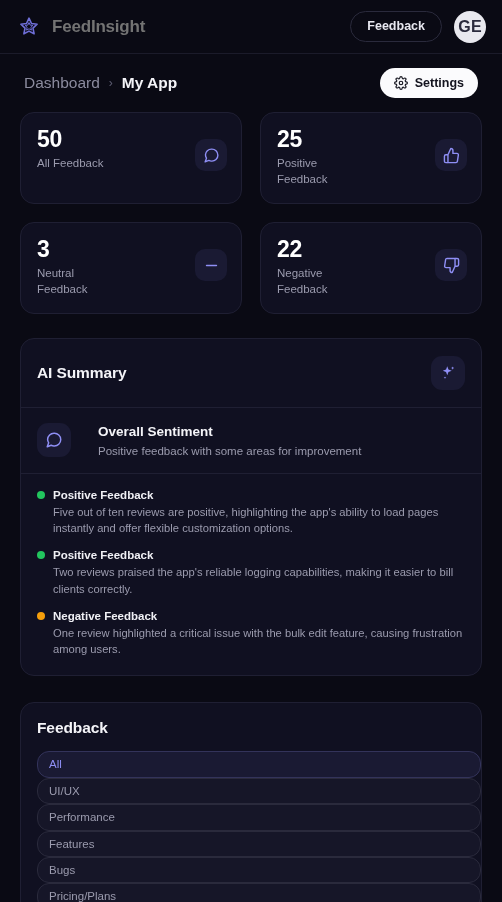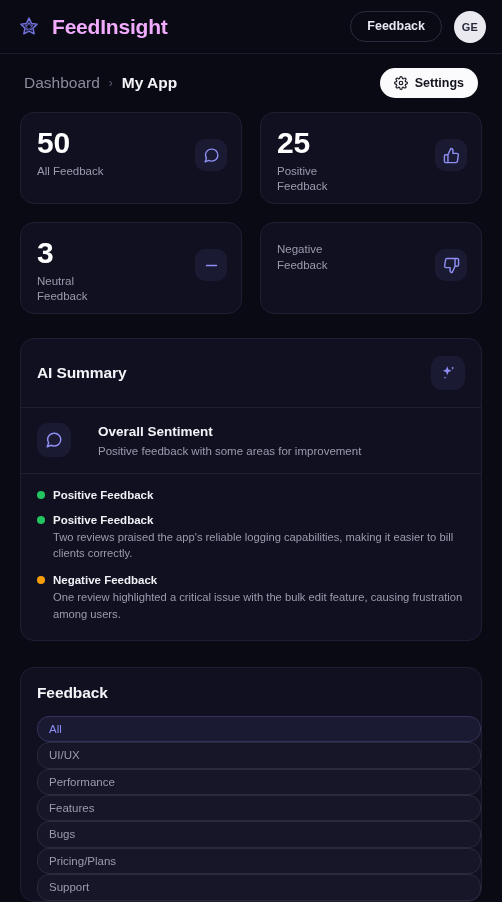--- a/index.html
+++ b/index.html
@@ -35,23 +35,23 @@
     gap: 10px;
   }
   .brand-logo {
     width: 26px;
     height: 26px;
     display: flex;
     align-items: center;
     justify-content: center;
   }
   .brand-name {
-    font-size: 21px;
-    font-weight: bold;
-    color: #f0abfc;
+    font-size: 17px;
+    font-weight: bold;
+    color: #737373;
     letter-spacing: -0.2px;
   }
   .topbar-right {
     margin-left: auto;
     display: flex;
     align-items: center;
     gap: 12px;
   }
   .feedback-btn {
     border: 1px solid #2a2a3c;
@@ -67,21 +67,21 @@
   }
   .avatar {
     width: 32px;
     height: 32px;
     border-radius: 50%;
     background: #e9e9ef;
     color: #2a2a3c;
     display: flex;
     align-items: center;
     justify-content: center;
-    font-size: 11px;
+    font-size: 16px;
     font-weight: bold;
     letter-spacing: 0.3px;
   }
 
   
   .crumbrow {
     height: 58px;
     display: flex;
     align-items: center;
     padding: 0 24px;
@@ -125,21 +125,21 @@
     background: #101021;
     border: 1px solid #1f1f33;
     border-radius: 14px;
     padding: 14px 14px 16px 16px;
     display: flex;
     align-items: flex-start;
     justify-content: space-between;
     height: 92px;
   }
   .stat-value {
-    font-size: 30px;
+    font-size: 23px;
     font-weight: bold;
     color: #ffffff;
     line-height: 1.05;
     letter-spacing: -0.3px;
   }
   .stat-label {
     margin-top: 5px;
     font-size: 11.5px;
     color: #9b9bae;
     line-height: 1.35;
@@ -353,20 +353,21 @@
         </div>
         <div class="icon-box">
           <svg width="17" height="17" viewBox="0 0 24 24" fill="none" stroke="#8f8ff5" stroke-width="2" stroke-linecap="round">
             <line x1="5" y1="12" x2="19" y2="12"></line>
           </svg>
         </div>
       </div>
 
       <div class="stat-card">
         <div>
+          <div class="stat-value">22</div>
           <div class="stat-label">Negative Feedback</div>
         </div>
         <div class="icon-box">
           <svg width="17" height="17" viewBox="0 0 24 24" fill="none" stroke="#8f8ff5" stroke-width="2" stroke-linejoin="round">
             <path d="M17 2h3a2 2 0 012 2v7a2 2 0 01-2 2h-3"></path>
             <path d="M10 15v4a3 3 0 003 3l4-9V2H5.7a2 2 0 00-2 1.7l-1.4 9a2 2 0 002 2.3z"></path>
           </svg>
         </div>
       </div>
 
@@ -397,20 +398,21 @@
         </div>
       </div>
 
       <div class="insights">
 
         <div class="insight">
           <div class="insight-title-row">
             <span class="dot" style="background:#22c55e"></span>
             <span class="insight-title">Positive Feedback</span>
           </div>
+          <div class="insight-body">Five out of ten reviews are positive, highlighting the app's ability to load pages instantly and offer flexible customization options.</div>
         </div>
 
         <div class="insight">
           <div class="insight-title-row">
             <span class="dot" style="background:#22c55e"></span>
             <span class="insight-title">Positive Feedback</span>
           </div>
           <div class="insight-body">Two reviews praised the app's reliable logging capabilities, making it easier to bill clients correctly.</div>
         </div>
 

